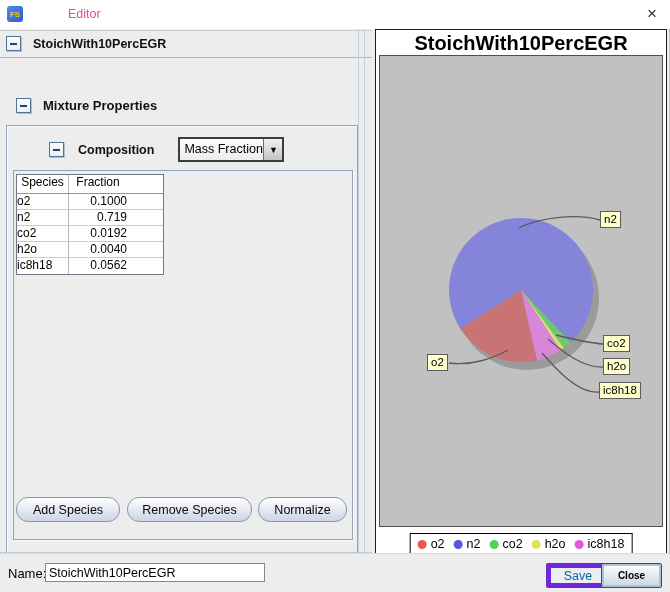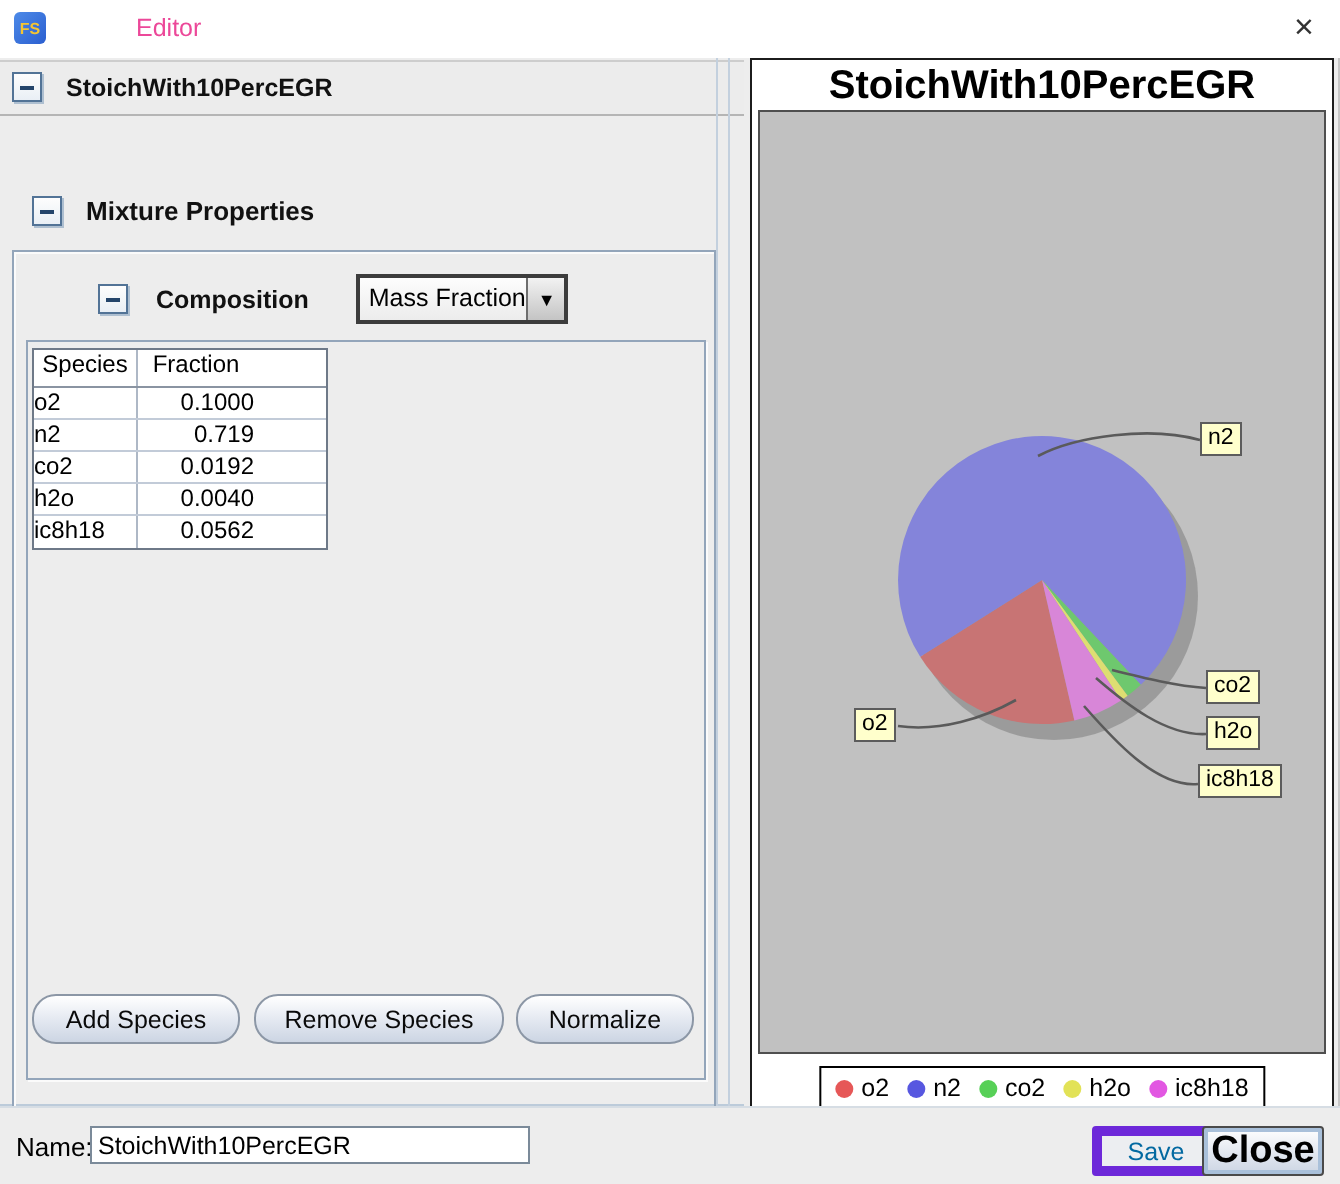--- a/index.html
+++ b/index.html
@@ -89,21 +89,21 @@
   .footer { position:absolute; left:0; top:553px; width:670px; height:39px; background:#ededed;
             border-top:1px solid #d6dde4; }
   .name-label { position:absolute; left:8px; top:12px; font-size:13px; color:#000; }
   .name-input { position:absolute; left:45px; top:9px; width:220px; height:19px; border:1px solid #7b8a99;
                 background:#fff; font-family:"Liberation Sans",sans-serif; font-size:12.5px; color:#000;
                 padding:0 3px; }
   .btn-save { left:530px; top:9px; width:64px; position:absolute; height:25px; border:5px solid #6d28d9;
               border-radius:2px; background:#eceef1; font-size:12.5px; color:#0369a1;margin-left:16px; }
   .btn-close { left:601px; top:9px; width:61px; position:absolute; height:25px; border:1px solid #4a4a4a;
                border-radius:2px; background:linear-gradient(#ffffff,#e2e7f0 55%,#ccd5e3);
-               box-shadow:inset 0 0 0 2px #a9c0da; font-size:19px; font-weight:bold; color:#000;text-align:center; }
+               box-shadow:inset 0 0 0 2px #a9c0da; font-size:10px; font-weight:bold; color:#000;text-align:center; }
 </style>
 </head>
 <body>
 
 <div id="window">
 
   <div class="titlebar">
     <div class="app-icon">FS</div>
     <div class="win-title">Editor</div>
     <div class="win-close">×</div>

